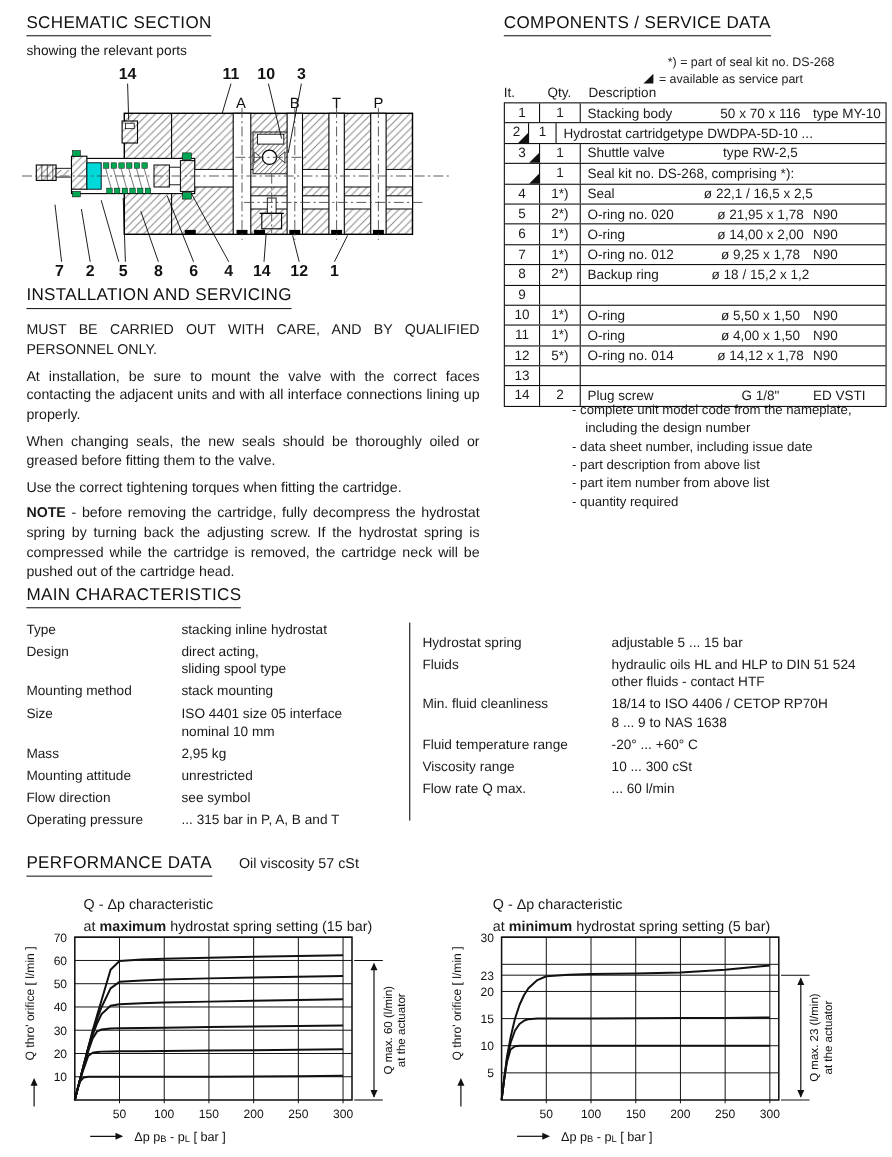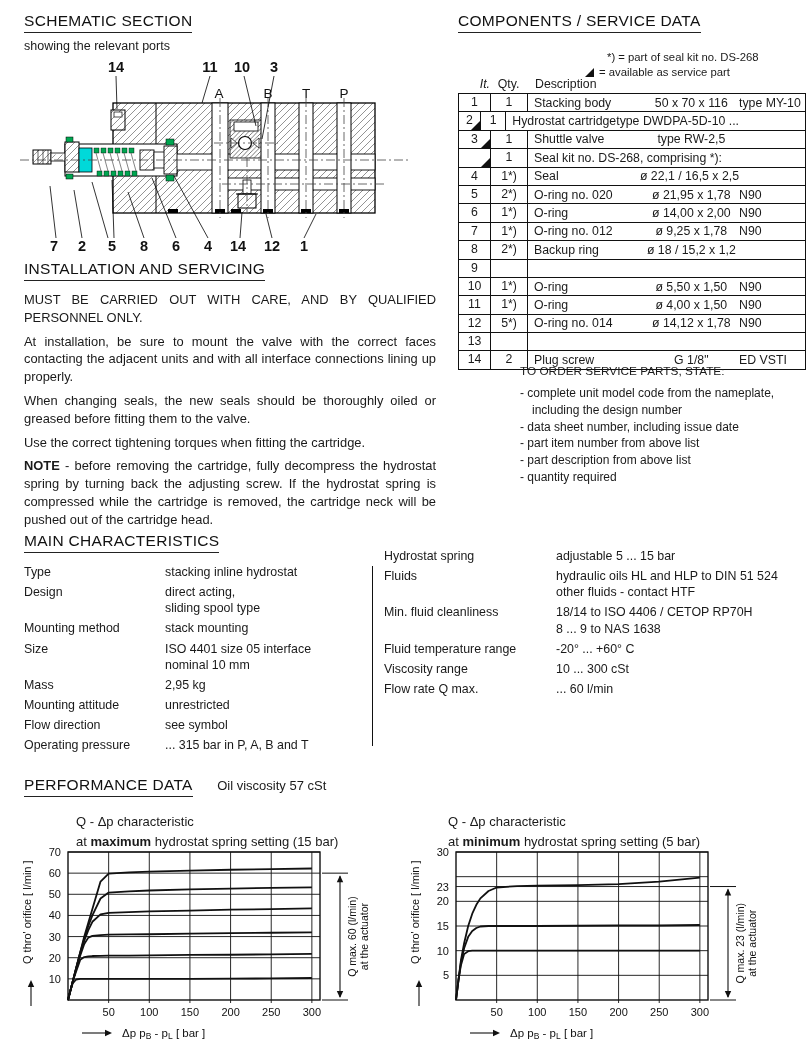--- a/index.html
+++ b/index.html
@@ -13,21 +13,21 @@
   
   #install-paras{width:412px;margin-top:10px;}
   .para{font-size:12.9px;line-height:1.38;text-align:justify;margin:0 0 6px 0;}
   .para b{font-weight:bold;}
   
   .legend{position:absolute;left:127px;top:38px;font-size:11.3px;line-height:1.35;}
   .legend .l1{margin-left:22px;}
   .tri-ic{display:inline-block;width:0;height:0;border-bottom:9px solid #111;
           border-left:9px solid transparent;margin-right:5px;vertical-align:-1px;}
   .thead{display:flex;font-size:12.3px;margin-top:4px;}
-  .thead .hit{width:32px;text-align:right;font-style:italic;}
+  .thead .hit{width:32px;text-align:left;}
   .thead .hqty{width:37px;text-align:center;}
   .thead .hdesc{flex:1;padding-left:8px;}
   #parts-table{border:1.4px solid #111;margin-top:2px;}
   .prow{display:flex;height:17.4px;border-bottom:1.1px solid #111;align-items:center;font-size:12.3px;}
   .prow:last-child{border-bottom:none;}
   .cit{width:31px;text-align:center;border-right:1.1px solid #111;height:100%;line-height:17.4px;position:relative;}
   .cqty{width:36px;text-align:center;border-right:1.1px solid #111;height:100%;line-height:17.4px;}
   .cdesc{flex:1;display:flex;padding:0 6px;align-items:baseline;}
   .cdesc .nm{flex:1.15;white-space:nowrap;}
   .cdesc .md{flex:1;text-align:center;white-space:nowrap;}
@@ -319,27 +319,26 @@
         <div class="cit">14</div>
         <div class="cqty">2</div>
         <div class="cdesc">
           <span class="nm">Plug screw</span>
           <span class="md">G 1/8"</span>
           <span class="rt">ED VSTI</span>
         </div>
       </div>
     </div>
   <div class="order">
-    <div class="oh">TO ORDER SERVICE PARTS, STATE:</div>
     <div id="order-items">
         <div class="oitem">- complete unit model code from the nameplate,
 including the design number</div>
         <div class="oitem">- data sheet number, including issue date</div>
+        <div class="oitem">- part description from above list</div>
         <div class="oitem">- part item number from above list</div>
-        <div class="oitem">- part description from above list</div>
         <div class="oitem">- quantity required</div>
       </div>
   </div>
 </div>
 
 <div class="abs" style="left:24px;top:532px;width:770px;">
   <h2 class="sec">MAIN CHARACTERISTICS</h2>
   <div id="chars-left" class="abs" style="left:0px;top:32px;width:340px;">
       <div class="kvrow">
         <div class="k">Type</div>
@@ -370,21 +369,21 @@
       <div class="kvrow">
         <div class="k">Flow direction</div>
         <div class="v">see symbol</div>
       </div>
       <div class="kvrow">
         <div class="k">Operating pressure</div>
         <div class="v">... 315 bar in P, A, B and T</div>
       </div>
     </div>
   <div class="vdivider" style="left:348px;top:34px;height:180px;"></div>
-  <div id="chars-right" class="abs" style="left:360px;top:16px;width:410px;">
+  <div id="chars-right" class="abs" style="left:360px;top:44px;width:410px;">
       <div class="kvrow">
         <div class="k">Hydrostat spring</div>
         <div class="v">adjustable 5 ... 15 bar</div>
       </div>
       <div class="kvrow">
         <div class="k">Fluids</div>
         <div class="v">hydraulic oils HL and HLP to DIN 51 524
 other fluids - contact HTF</div>
       </div>
       <div class="kvrow">

